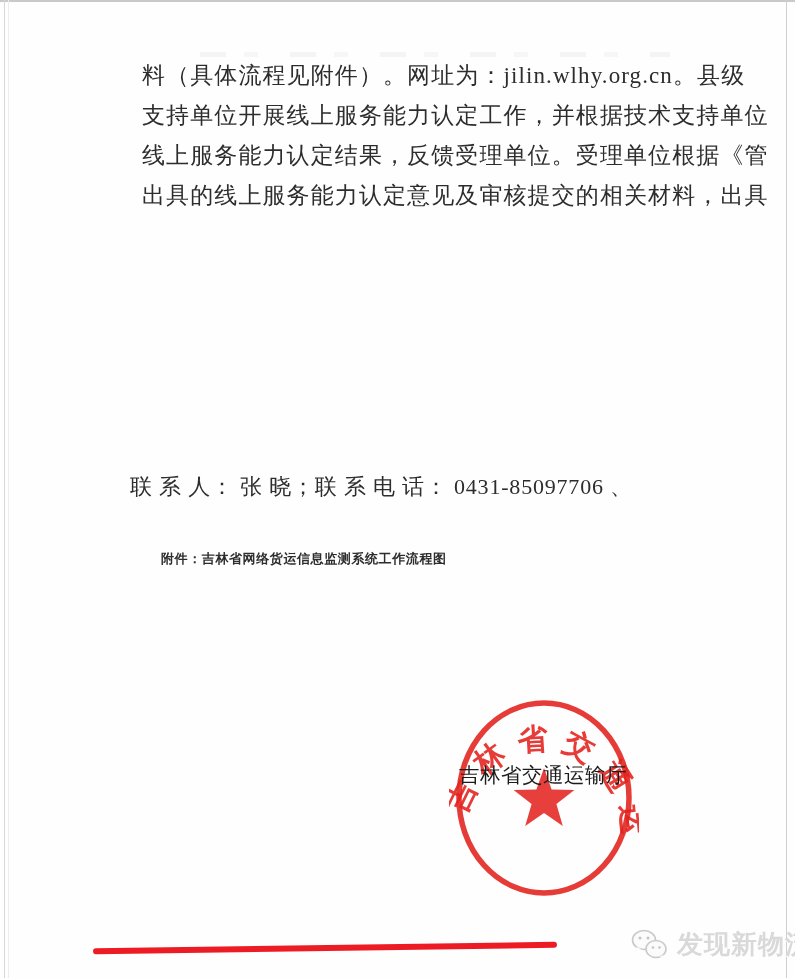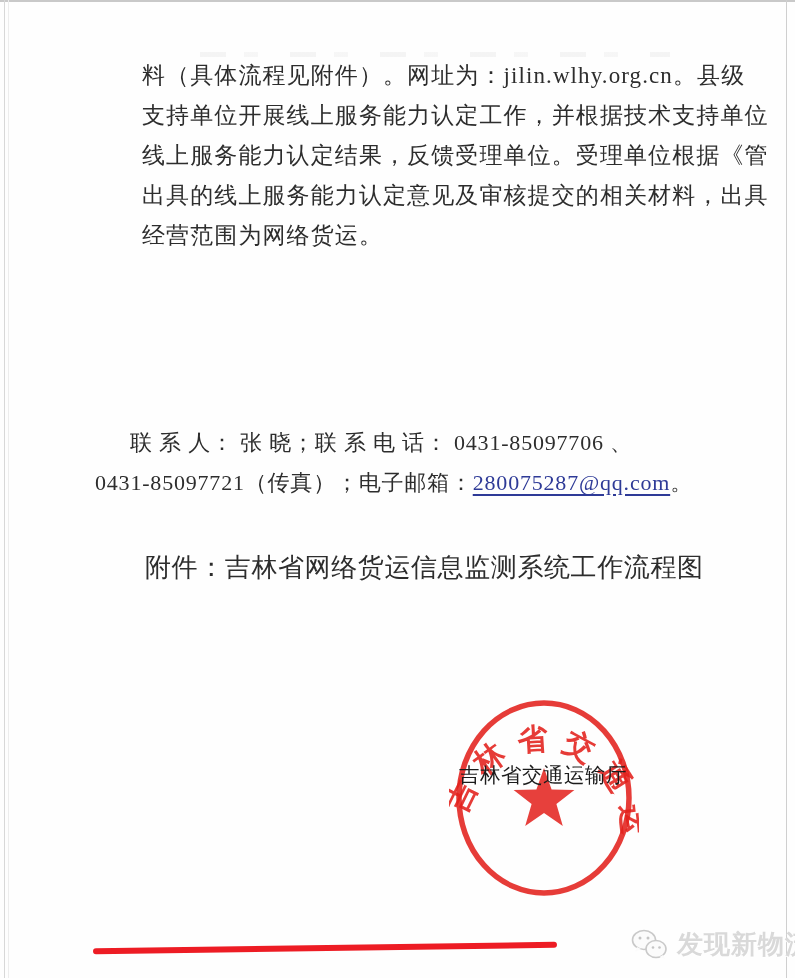--- a/index.html
+++ b/index.html
@@ -35,32 +35,32 @@
     font-size:23px;letter-spacing:1.1px;
     white-space:nowrap;
   }
 
   
   .contact{
     position:absolute;left:95px;top:423px;width:625px;
     color:var(--text-dark);
   }
   .contact .cline{height:40px;line-height:40px;font-size:22px;letter-spacing:.8px;white-space:nowrap;}
-  .contact .indent{padding-left:35px;}
+  .contact .indent{padding-left:35px;margin-top:44px;}
   .email-link{
     color:var(--email-blue);
     text-decoration:underline;
     text-underline-offset:4px;
     cursor:pointer;
   }
 
   
   .attachment{
-    position:absolute;left:145px;top:550px;
-    font-size:26px;letter-spacing:.6px;color:var(--text-dark);white-space:nowrap;
+    position:absolute;left:161px;top:550px;
+    font-size:13px;letter-spacing:.6px;color:var(--text-dark);white-space:nowrap;font-weight:bold;
   }
 
   
   .seal-svg{position:absolute;left:449px;top:697px;width:190px;height:202px;}
   .sig-org{
     position:absolute;left:459px;top:761px;width:200px;
     font-size:20.5px;letter-spacing:.5px;color:#1b1b1b;white-space:nowrap;z-index:3;
   }
   .sig-date{
     position:absolute;left:459px;top:804px;width:200px;
@@ -97,26 +97,24 @@
   <div class="edge-left"></div>
   <div class="edge-left2"></div>
   <div class="edge-right"></div>
   <div class="scan-smudge"></div>
 
   <div class="body-text" id="bodyLines">
       <div class="bline">料（具体流程见附件）。网址为：jilin.wlhy.org.cn。县级</div>
       <div class="bline">支持单位开展线上服务能力认定工作，并根据技术支持单位</div>
       <div class="bline">线上服务能力认定结果，反馈受理单位。受理单位根据《管</div>
       <div class="bline">出具的线上服务能力认定意见及审核提交的相关材料，出具</div>
-      <div class="bline">经营范围为网络货运。</div>
     </div>
 
   <div class="contact">
     <div class="cline indent">联 系 人： 张 晓；联 系 电 话： 0431-85097706 、</div>
-    <div class="cline"><span>0431-85097721（传真）；电子邮箱：</span><span class="email-link">280075287@qq.com</span><span>。</span></div>
   </div>
 
   <div class="attachment">附件：吉林省网络货运信息监测系统工作流程图</div>
 
   <svg class="seal-svg" viewBox="0 0 190 202" xmlns="http://www.w3.org/2000/svg">
     <defs>
       <path id="sealArc" d="M 15,140 A 80,88 0 1 1 175,140" fill="none"></path>
     </defs>
     <ellipse cx="95" cy="101" rx="85" ry="95" fill="none" style="stroke:var(--seal-red);opacity:.88" stroke-width="5.5"></ellipse>
     <text font-size="30" letter-spacing="12" style="fill:var(--seal-red);opacity:.88" font-family="'Liberation Serif','DejaVu Serif',serif" font-weight="bold">

